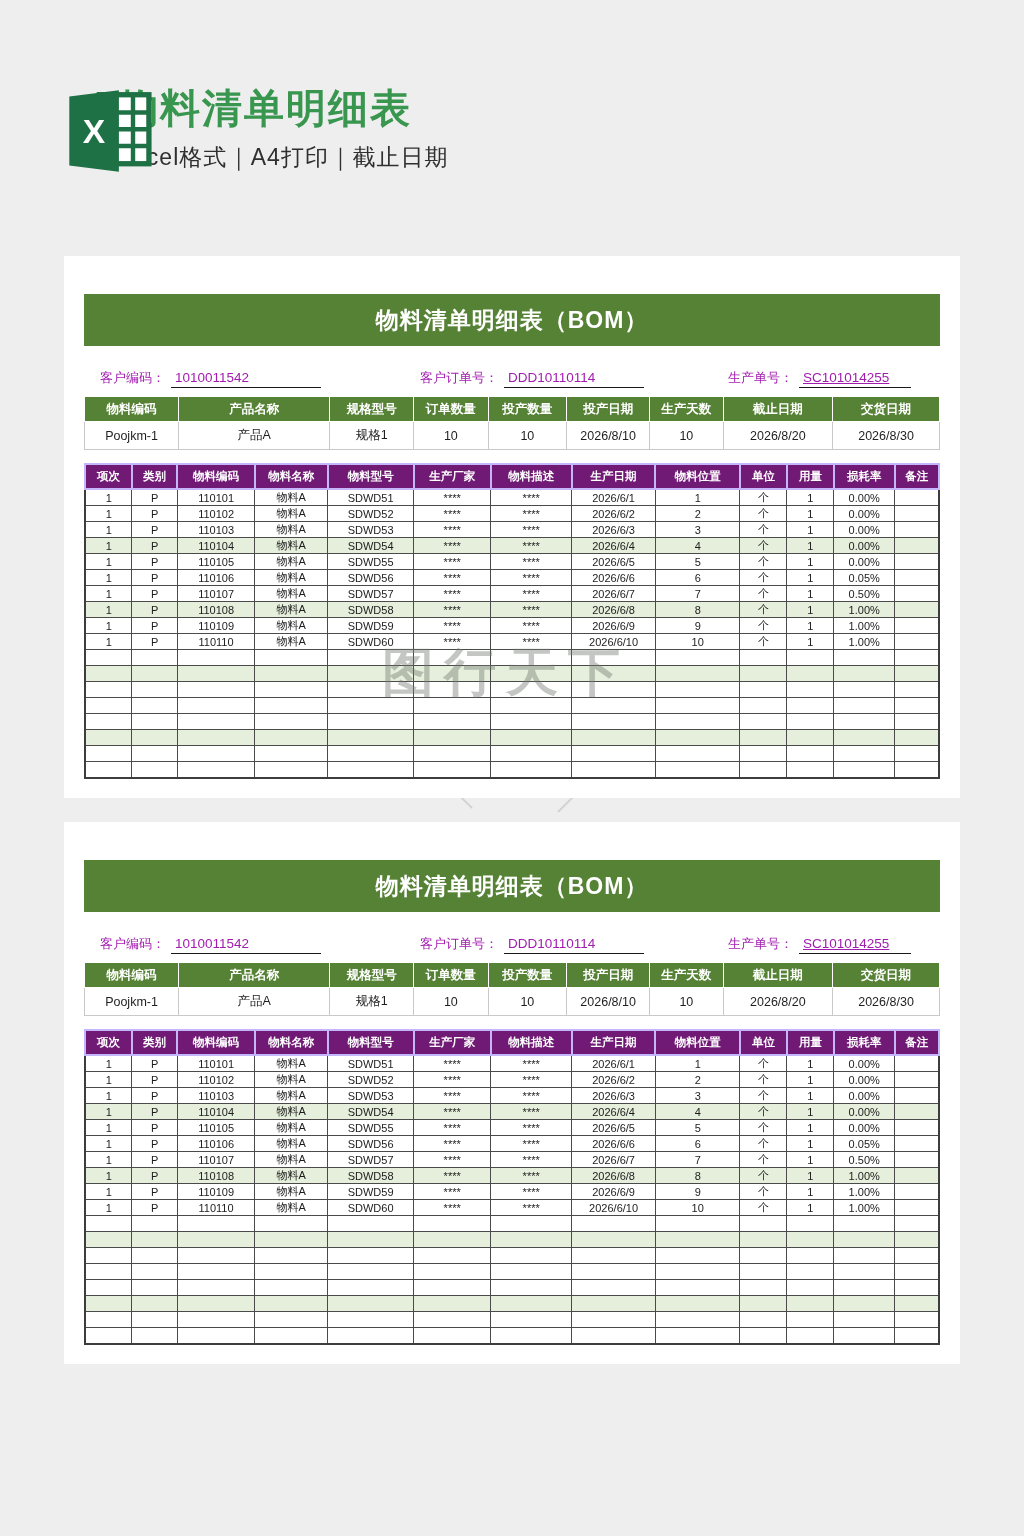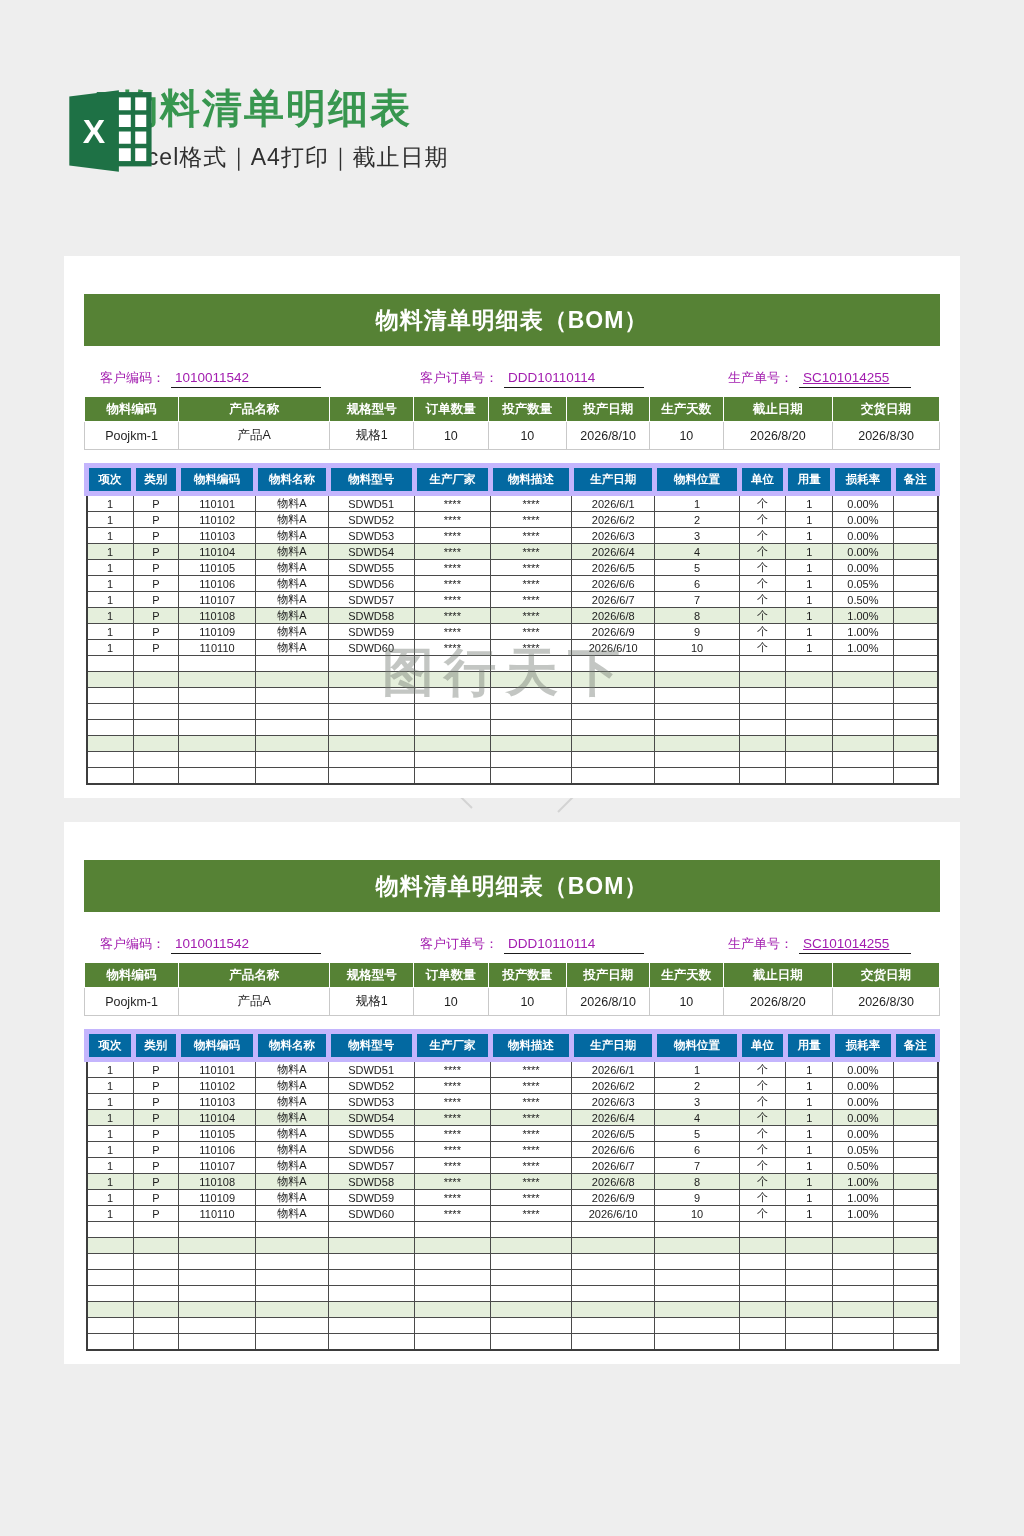--- a/index.html
+++ b/index.html
@@ -49,22 +49,22 @@
     height:24px; border:1.5px solid #ffffff;
   }
   .product-table td {
     height:27px; font-size:12.5px; color:#1f1f1f;
     border:1px solid #c9c9c9; background:#ffffff;
   }
 
   
   .bom-table { margin-top:13px; border:2px solid #3d3d3d; }
   .bom-table th {
-    background:#0369a1; color:#ffffff; font-size:11.5px; font-weight:bold;
-    height:23px; border:5px solid #c4b5fd;
+    background:#701a75; color:#ffffff; font-size:11.5px; font-weight:bold;
+    height:23px; border:2px solid #c4b5fd;
   }
   .bom-table td {
     height:15px; font-size:11px; color:#1c1c1c;
     border:1px solid #4a4a4a; background:#ffffff;
   }
   .bom-table tr.hl td { background:#e5efdc; }
 
   
   .wm-lines { position:absolute; top:0; left:0; pointer-events:none; }
   .wm-text {

